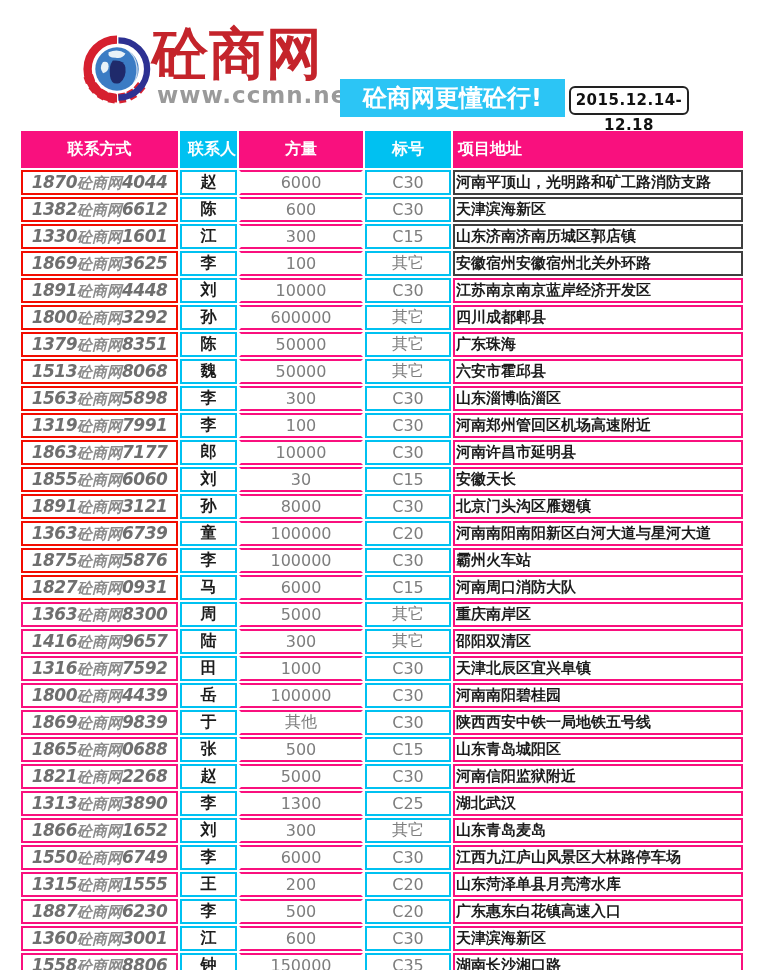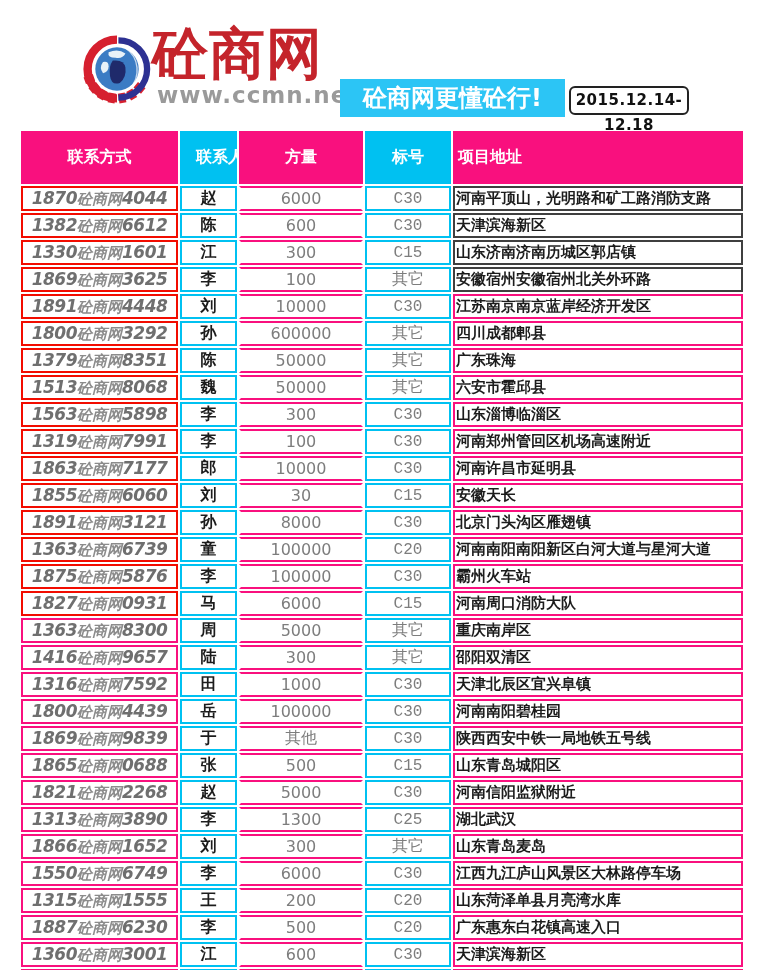--- a/index.html
+++ b/index.html
@@ -22,33 +22,33 @@
           color:#fff;font-size:24px;font-weight:bold;text-align:center;line-height:38px;
           white-space:nowrap;overflow:hidden;}
   .date-box{position:absolute;left:569px;top:86px;width:120px;height:29px;background:#fff;
             border:2px solid #222;border-radius:6px;color:#111;font-size:15px;font-weight:bold;
             text-align:center;line-height:25px;letter-spacing:.5px;}
 
   
   table.info{position:absolute;left:19px;top:129px;width:726px;table-layout:fixed;
              border-collapse:separate;border-spacing:2px 2px;}
   col.c1{width:157px;} col.c2{width:57px;} col.c3{width:124px;} col.c4{width:86px;} col.c5{width:290px;}
-  th{height:24px;color:#fff;font-size:16px;font-weight:bold;padding:16px;text-align:center;
+  th{height:24px;color:#fff;font-size:16px;font-weight:bold;padding:8px;text-align:center;
      overflow:hidden;white-space:nowrap;}
   th.h-pink{background:var(--pink);}
   th.h-cyan{background:var(--cyan);}
   th.h-left{text-align:left;padding-left:5px;}
   td{height:18.4px;padding:0;font-size:16px;text-align:center;background:#fff;
      overflow:hidden;white-space:nowrap;}
   td.c-contact{font-weight:bold;color:#8C8C8C;font-size:15px;letter-spacing:0;font-style:italic;}
   td.c-contact .num{color:var(--numgray);font-size:17px;letter-spacing:-0.5px;}
   td.c-person{border:2px solid var(--cyan);color:#1c1c1c;font-weight:bold;}
   td.c-volume{border:2px solid var(--pink);border-left-color:#fff;border-right-color:#fff;
               color:var(--valgray);}
-  td.c-grade{border:2px solid var(--cyan);color:var(--valgray);font-family:Liberation Mono, monospace;}
+  td.c-grade{border:2px solid var(--cyan);color:var(--valgray);}
   td.c-address{text-align:left;padding-left:1px;color:#1c1c1c;font-weight:600;font-size:15px;}
   td.b-red{border:2px solid var(--red);}
   td.b-pink{border:2px solid var(--pink);}
   td.b-dark{border:2px solid var(--dark);}
   td.b-pinkaddr{border:2px solid var(--pink);}
 
   
   .logo-wrap svg{width:100%;height:100%;}
 </style>
 </head>

